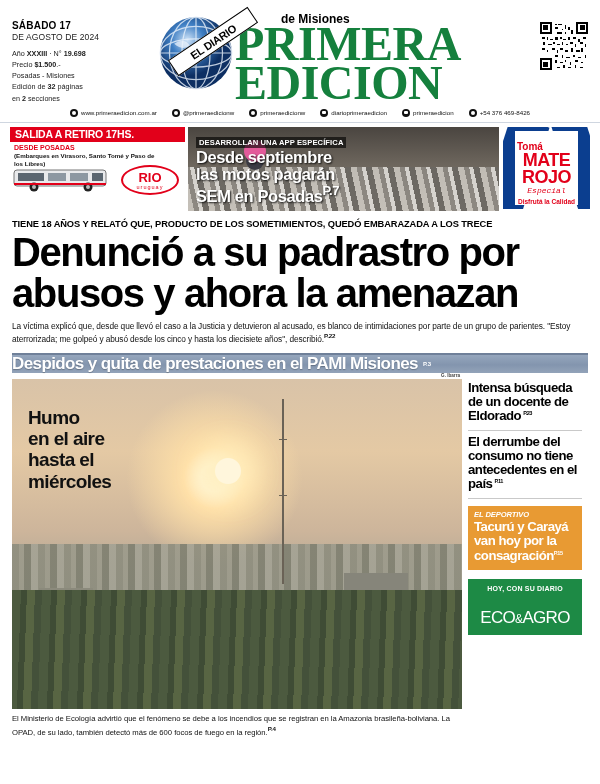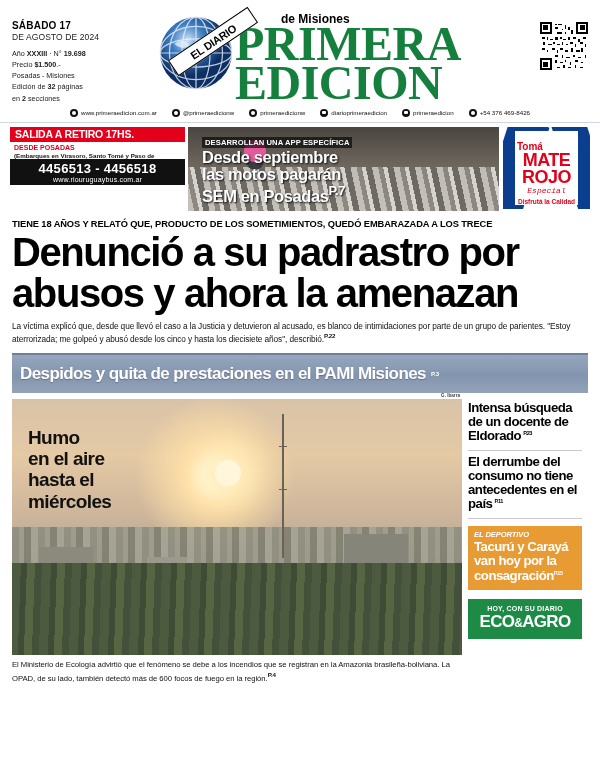--- a/index.html
+++ b/index.html
@@ -38,21 +38,21 @@
   
   .social { height:20px; display:flex; align-items:center; justify-content:center; gap:15px; border-bottom:1px solid #cfd6e0; }
   .soc { display:flex; align-items:center; gap:3px; font-size:6.2px; color:#111; letter-spacing:0; }
   .soc-ic { width:8px; height:8px; border-radius:50%; background:#111; display:inline-block; position:relative; flex:0 0 auto;}
   .soc-ic::after{ content:""; position:absolute; left:2px; top:2px; width:4px; height:4px; border-radius:50%; background:#fff; }
   .soc-ic.sq::after{ border-radius:1px; width:3.5px; height:3.5px; }
 
   
   .adrow { height:88px; display:flex; gap:3px; padding:4px 10px 0 10px; }
 
-  .ad-bus { width:175px; height:58px; position:relative; background:#fff; overflow:hidden; }
+  .ad-bus { width:175px; height:76px; position:relative; background:#fff; overflow:hidden; }
   .bus-red { position:absolute; left:0; top:0; width:175px; height:15px; background:#e2001a; }
   .bus-red span { color:#fff; font-size:10.5px; font-weight:bold; padding-left:5px; line-height:15px; letter-spacing:-0.2px; display:block;}
   .bus-sub { position:absolute; left:4px; top:17px; font-size:7px; font-weight:bold; color:#e2001a; }
   .bus-sub2 { position:absolute; left:4px; top:25px; font-size:6.2px; font-weight:bold; color:#111; line-height:1.35; width:150px; }
   .bus-img { position:absolute; left:2px; top:40px; width:100px; height:26px; }
   .rio { position:absolute; right:6px; top:38px; width:58px; height:30px; border:2px solid #e2001a; border-radius:50%; display:flex; flex-direction:column; align-items:center; justify-content:center; }
   .rio b { color:#e2001a; font-size:13px; font-weight:bold; line-height:1; }
   .rio i { color:#e2001a; font-size:5.5px; font-style:normal; letter-spacing:1px; }
   .bus-black { position:absolute; left:0; bottom:0; width:175px; height:26px; background:#111; display:flex; flex-direction:column; align-items:center; justify-content:center; }
   .bus-black b { color:#fff; font-size:13px; font-weight:bold; letter-spacing:.3px; }
@@ -62,21 +62,21 @@
   .moto-photo { position:absolute; inset:0;
     background:
       linear-gradient(180deg,#4a4540 0%,#6d665d 45%,#8a8176 100%);
   }
   .moto-photo::after{
     content:""; position:absolute; left:0; bottom:0; right:0; height:52%;
     background:repeating-linear-gradient(78deg,#cfcbc4 0 6px,#8e8a84 6px 11px,#e6e4e0 11px 15px,#6a6762 15px 21px);
     opacity:.85;
   }
   .rider { position:absolute; left:18%; top:16%; width:22px; height:22px; border-radius:50%; background:#e35a9a; box-shadow:0 10px 0 -2px #3b3b44; }
-  .ad-mid-text { position:absolute; left:14px; right:6px; top:4px; text-align:left; }
+  .ad-mid-text { position:absolute; left:8px; right:6px; top:4px; text-align:left; }
   .amt-kicker { display:inline-block; background:rgba(0,0,0,.62); color:#fff; font-size:7.6px; font-weight:bold; padding:1px 3px; letter-spacing:.1px; }
   .amt-line { color:#fff; font-size:16.5px; font-weight:bold; line-height:1.06; text-shadow:1px 1px 2px rgba(0,0,0,.9); letter-spacing:-0.4px; }
   .amt-pg { font-size:13px; vertical-align:super; font-weight:bold; }
 
   .ad-mate { width:88px; height:82px; position:relative; background:#fff; border-left:1px solid #fff; overflow:hidden; }
   .mate-bg { position:absolute; inset:0; background:#fff; }
   .mate-bg::before{ content:""; position:absolute; left:-8px; top:-8px; width:40px; height:100px; background:#0b3e8f; transform:rotate(18deg); }
   .mate-bg::after{ content:""; position:absolute; right:-10px; top:-8px; width:34px; height:100px; background:#0b3e8f; transform:rotate(-18deg); }
   .mate-inner { position:absolute; inset:4px 12px; background:#fff; z-index:2; display:flex; flex-direction:column; align-items:center; justify-content:center;}
   .mate-toma { color:#e2001a; font-size:10px; font-weight:bold; align-self:flex-start; margin-left:2px; }
@@ -87,31 +87,31 @@
 
   
   .lead { padding:8px 12px 0 12px; }
   .lead-kicker { font-size:9.3px; font-weight:bold; letter-spacing:-0.1px; color:#000; text-transform:uppercase; }
   .lead-head { font-size:40px; font-weight:bold; line-height:1.02; letter-spacing:-1.4px; color:#000; margin-top:3px; }
   .lead-head span { display:block; }
   .lead-deck { font-size:8.3px; line-height:1.42; color:#111; margin-top:7px; letter-spacing:-0.1px; }
   .pg { font-size:6.2px; font-weight:bold; vertical-align:super; }
 
   
-  .pami { margin:7px 12px 0 12px; height:40px; background:linear-gradient(180deg,#95a6bd 0%,#8395ae 55%,#93a3b9 100%);
-          border-top:2px solid #6f8099; display:flex; align-items:center; padding-left:8px; }
+  .pami { margin:7px 12px 0 12px; height:20px; background:linear-gradient(180deg,#95a6bd 0%,#8395ae 55%,#93a3b9 100%);
+          border-top:2px solid #6f8099; display:flex; align-items:center; }
   .pami b { color:#fff; font-size:17px; font-weight:bold; letter-spacing:-0.6px; text-shadow:0 1px 1px rgba(0,0,0,.25); }
   .pami .pg { color:#fff; margin-left:5px; font-size:6px; }
 
   
   .body { display:flex; gap:6px; padding:6px 12px 0 12px; }
   .col-photo { width:450px; position:relative; }
   .photo-credit { position:absolute; right:2px; top:-6px; font-size:4.6px; font-weight:bold; color:#444; }
   .photo {
-    position:relative; width:450px; height:256px; overflow:hidden;
+    position:relative; width:450px; height:330px; overflow:hidden;
     background:
       radial-gradient(circle at 45% 30%, #fff3d0 0 4%, #ffe0a8 9%, rgba(255,214,160,0) 26%),
       linear-gradient(180deg,#d9c3a8 0%,#e4c9a4 22%,#cdb59b 46%,#a8a292 66%,#7f8472 82%,#5f6a56 100%);
   }
   .sun { position:absolute; left:45%; top:24%; width:26px; height:26px; border-radius:50%; background:#fff6dc; box-shadow:0 0 26px 16px rgba(255,238,190,.85); }
   .tower { position:absolute; left:60%; top:6%; width:2px; height:56%; background:#6a6256; }
   .tower::before, .tower::after { content:""; position:absolute; left:-3px; width:8px; height:1px; background:#6a6256; }
   .tower::before{ top:22%; } .tower::after{ top:52%; }
   .skyline { position:absolute; left:0; right:0; bottom:34%; height:16%;
     background:repeating-linear-gradient(90deg,#8d8d7e 0 7px,#9b9a8b 7px 12px,#7e7f70 12px 19px,#a3a294 19px 26px); opacity:.9; }
@@ -132,21 +132,21 @@
   .side-item h3 { font-size:13.2px; font-weight:bold; line-height:1.08; letter-spacing:-0.5px; color:#000; }
   .side-item .pg { font-size:5.6px; margin-left:2px; }
 
   .deportivo { margin-top:7px; background:#e89a33; padding:4px 6px 7px 6px; }
   .dep-kicker { color:#fff; font-size:7.6px; font-weight:bold; font-style:italic; letter-spacing:-0.1px; }
   .dep-head { color:#fff; font-size:13.2px; font-weight:bold; line-height:1.1; letter-spacing:-0.5px; margin-top:1px; }
   .dep-head .pg { font-size:5.6px; }
 
   .ecoagro { margin-top:9px; background:#1d8a45; padding:6px 4px 7px 4px; text-align:center; }
   .eco-kicker { color:#fff; font-size:7px; font-weight:bold; letter-spacing:.2px; }
-  .eco-logo { color:#fff; font-size:17px; font-weight:bold; letter-spacing:-0.7px; margin-top:0; }
+  .eco-logo { color:#fff; font-size:17px; font-weight:normal; letter-spacing:-0.7px; margin-top:16px; }
   .eco-amp { font-size:12px; }
 </style>
 </head>
 <body>
 
 <div class="page">
 
   <div class="masthead">
     <div class="mast-left">
       <div class="mh-day">SÁBADO 17</div>
@@ -325,24 +325,20 @@
         <circle cx="22" cy="20" r="4.5" fill="#222"></circle>
           <circle cx="22" cy="20" r="2" fill="#bbb"></circle>
         <circle cx="76" cy="20" r="4.5" fill="#222"></circle>
           <circle cx="76" cy="20" r="2" fill="#bbb"></circle>
         <rect x="2" y="16" width="92" height="2" fill="#e2001a"></rect>
       </svg>
       <div class="rio">
         <b>RIO</b>
         <i>uruguay</i>
       </div>
-      <div class="bus-black">
-        <b>4456513 - 4456518</b>
-        <i>www.riouruguaybus.com.ar</i>
-      </div>
     </div>
 
     <div class="ad-mid">
       <div class="moto-photo"></div>
       <div class="rider"></div>
       <div class="ad-mid-text">
         <div class="amt-kicker">DESARROLLAN UNA APP ESPECÍFICA</div>
         <div class="amt-line">Desde septiembre</div>
         <div class="amt-line">las motos pagarán</div>
         <div class="amt-line">

